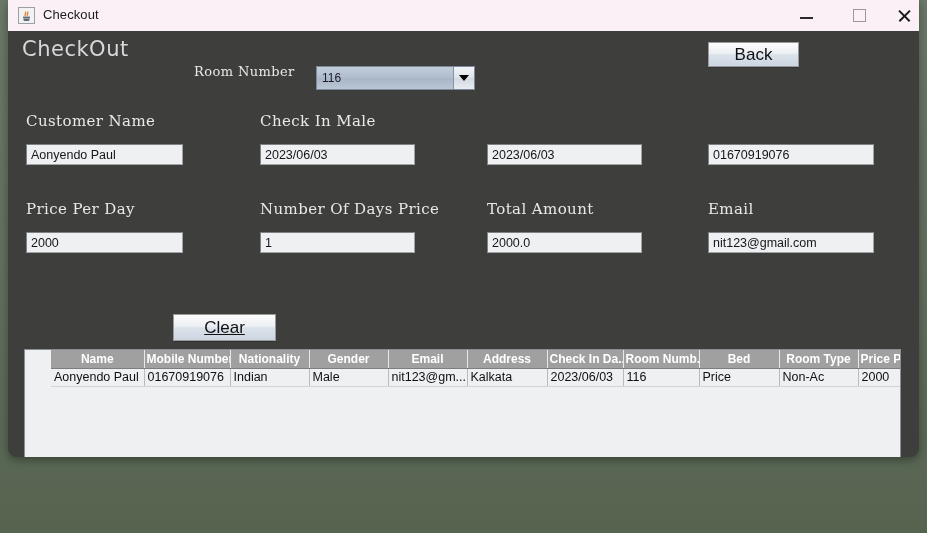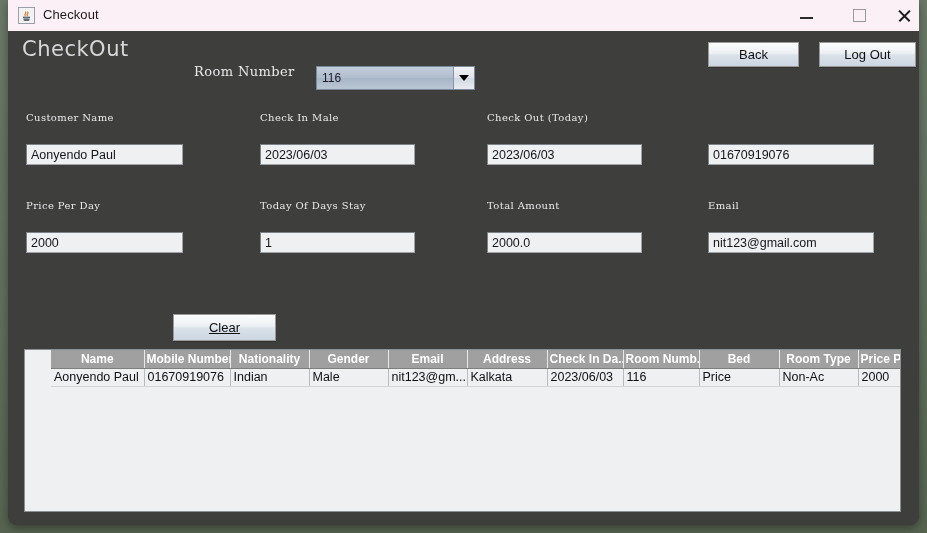--- a/index.html
+++ b/index.html
@@ -17,21 +17,21 @@
     inset: 0;
     background: linear-gradient(180deg, #6a7867 0%, #5f6d5c 60%, #55634f 100%);
   }
 
   
   #window {
     position: absolute;
     left: 8px;
     top: 0px;
     width: 911px;
-    height: 525px;
+    height: 457px;
     border-radius: 0 0 9px 9px;
     background: #3e3e3c;
     box-shadow: 0 3px 8px rgba(0,0,0,0.35);
     overflow: hidden;
   }
 
   
   #titlebar {
     position: absolute;
     left: 0; top: 0;
@@ -149,36 +149,36 @@
     border-right: 5px solid transparent;
     border-top: 6px solid #000;
   }
 
   
   .jbutton {
     position: absolute;
     border: 1px solid #9a9a9a;
     background: linear-gradient(180deg, #fdfdfd 0%, #eceff3 45%, #dbe2ea 52%, #ccd6e2 100%);
     font-family: "Liberation Sans", sans-serif;
-    font-size: 13px;
+    font-size: 17px;
     color: #101010;
     display: flex;
     align-items: center;
     justify-content: center;
     box-shadow: 0 1px 0 rgba(0,0,0,0.18);
   }
   #back-button   { left: 700px; top: 11px; width: 89px;  height: 23px; }
   #logout-button { left: 811px; top: 11px; width: 95px;  height: 23px; }
   #checkout-button { left: 26px;  top: 283px; width: 106px; height: 25px; }
   #clear-button    { left: 165px; top: 283px; width: 101px; height: 25px; text-decoration: underline; }
 
   
   .field-label {
     position: absolute;
-    font-size: 10px;
+    font-size: 15px;
   }
   .jtextfield {
     position: absolute;
     height: 21px;
     background: #eef0f1;
     border: 1px solid #9fa4a8;
     border-top-color: #7d8287;
     border-left-color: #7d8287;
     font-family: "Liberation Sans", sans-serif;
     font-size: 12.5px;
@@ -300,33 +300,31 @@
       <div id="room-label" class="fancy">Room Number</div>
 
       <div id="room-combo">
         <div id="room-combo-value">116</div>
         <div id="room-combo-arrow">
           <span class="tri-down"></span>
         </div>
       </div>
 
       <div class="jbutton" id="back-button">Back</div>
-      <div class="jbutton" id="logout-button">Log Out</div>
 
       <div class="field-label fancy col1 row1-label">Customer Name</div>
       <div class="field-label fancy col2 row1-label">Check In Male</div>
-      <div class="field-label fancy col3 row1-label">Check Out (Today)</div>
 
       <div class="jtextfield col1 row1-field w1">Aonyendo Paul</div>
       <div class="jtextfield col2 row1-field w2">2023/06/03</div>
       <div class="jtextfield col3 row1-field w3">2023/06/03</div>
       <div class="jtextfield col4 row1-field w4">01670919076</div>
 
       <div class="field-label fancy col1 row2-label">Price Per Day</div>
-      <div class="field-label fancy col2 row2-label">Today Of Days Stay</div>
+      <div class="field-label fancy col2 row2-label">Number Of Days Price</div>
       <div class="field-label fancy col3 row2-label">Total Amount</div>
       <div class="field-label fancy col4 row2-label">Email</div>
 
       <div class="jtextfield col1 row2-field w1">2000</div>
       <div class="jtextfield col2 row2-field w2">1</div>
       <div class="jtextfield col3 row2-field w3">2000.0</div>
       <div class="jtextfield col4 row2-field w4">nit123@gmail.com</div>
 
       <div class="jbutton" id="clear-button">Clear</div>
 

